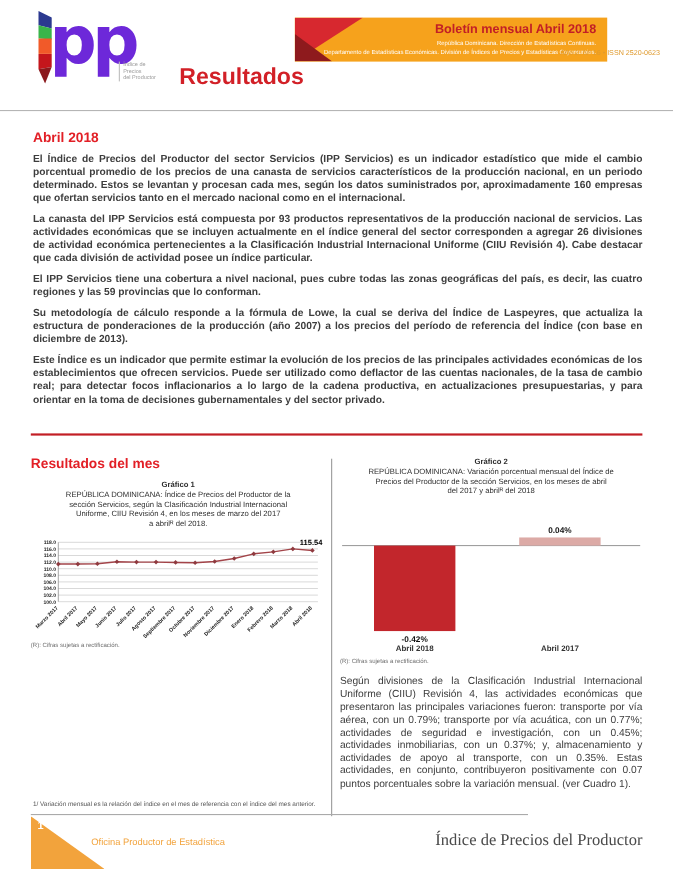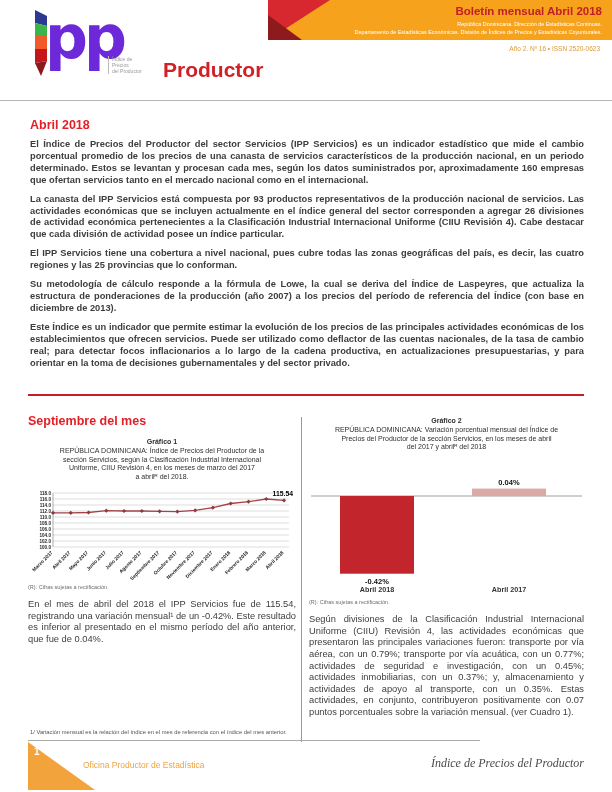--- a/index.html
+++ b/index.html
@@ -1,21 +1,21 @@
 <!DOCTYPE html>
 <html><head>
 <meta charset="utf-8">
 <style>
   html,body{margin:0;padding:0;background:#e8e8e8;}
   .page{position:relative;width:612px;height:792px;background:#fff;margin:0 auto;
         font-family:"Liberation Sans","DejaVu Sans",sans-serif;overflow:hidden;}
   .abs{position:absolute;}
 
   
-  .banner{left:268px;top:0;width:344px;height:40px;background:#F6A21C;}
+  .banner{left:268px;top:16px;width:284px;height:40px;background:#F6A21C;}
   .banner-tri-bright{left:0;top:0;width:62px;height:40px;background:#D7282F;
         clip-path:polygon(0 0,100% 0,0 100%);}
   .banner-tri-dark{left:0;top:15px;width:34px;height:25px;background:#8E1A1D;
         clip-path:polygon(0 0,100% 100%,0 100%);}
   .banner-title{right:10px;top:5px;color:#C21F26;font-weight:bold;font-size:11.5px;
         position:absolute;white-space:nowrap;}
   .banner-line1{right:10px;top:21px;color:#fff;font-size:5.4px;position:absolute;white-space:nowrap;}
   .banner-line2{right:10px;top:29px;color:#fff;font-size:5.4px;position:absolute;white-space:nowrap;}
   .issue-line{right:12px;top:45px;color:#DF9A2E;font-size:6.5px;position:absolute;}
 
@@ -44,68 +44,68 @@
   .col-para{font-size:9.3px;line-height:11.6px;text-align:justify;color:#3d3d3d;margin-top:9px;}
   svg{display:block;}
 
   
   .footnote-small{left:30px;top:729px;font-size:5.8px;color:#555;position:absolute;}
   .footnote-rule{left:28px;top:740px;width:452px;height:1px;background:#aaa;}
   .page-tri{left:28px;top:742px;width:67px;height:48px;background:#F2A33C;
         clip-path:polygon(0 0,100% 100%,0 100%);}
   .page-num{left:34px;top:746px;color:#fff;font-weight:bold;font-size:10px;position:absolute;}
   .footer-org{left:83px;top:760px;font-size:8.5px;color:#F2A33C;position:absolute;}
-  .footer-right{right:28px;top:756px;font-size:12px;color:#4a4a4a;position:absolute;
-        font-family:"Liberation Serif","DejaVu Serif",serif;font-style:italic;}
+  .footer-right{right:28px;top:756px;font-size:15px;color:#4a4a4a;position:absolute;
+        font-family:"Liberation Serif","DejaVu Serif",serif;}
 </style>
 </head>
 <body>
 
 <div class="page">
 
   <svg class="abs" style="left:33px;top:10px;" width="16" height="74" viewBox="0 0 16 74">
     <polygon points="2,0 14,6 14,16 2,13" fill="#2B3990"></polygon>
     <polygon points="2,13 14,16 14,26 2,25" fill="#3AB54A"></polygon>
     <rect x="2" y="25" width="12" height="14" fill="#F15A29"></rect>
     <polygon points="2,39 14,39 14,51 2,53" fill="#C4161C"></polygon>
     <polygon points="2,53 14,51 8,66" fill="#8B1A1E"></polygon>
   </svg>
   <div class="abs logo-pp">pp</div>
   <div class="abs logo-caption">
     <div>Índice de</div>
     <div>Precios</div>
     <div>del Productor</div>
   </div>
-  <div class="abs logo-servicios">Productor</div>
+  <div class="abs logo-servicios">Resultados</div>
 
   <div class="abs banner">
     <div class="abs banner-tri-bright"></div>
     <div class="abs banner-tri-dark"></div>
     <div class="banner-title">Boletín mensual Abril 2018</div>
     <div class="banner-line1">República Dominicana. Dirección de Estadísticas Continuas.</div>
     <div class="banner-line2">Departamento de Estadísticas Económicas. División de Índices de Precios y Estadísticas Coyunturales.</div>
   </div>
   <div class="issue-line">Año 2. Nº 16 • ISSN 2520-0623</div>
 
   <div class="abs header-rule"></div>
 
   <div class="abs intro-heading">Abril 2018</div>
   <div class="abs intro-paras">
     <p>El Índice de Precios del Productor del sector Servicios (IPP Servicios) es un indicador estadístico que mide el cambio porcentual promedio de los precios de una canasta de servicios característicos de la producción nacional, en un periodo determinado. Estos se levantan y procesan cada mes, según los datos suministrados por, aproximadamente 160 empresas que ofertan servicios tanto en el mercado nacional como en el internacional.</p>
     <p>La canasta del IPP Servicios está compuesta por 93 productos representativos de la producción nacional de servicios. Las actividades económicas que se incluyen actualmente en el índice general del sector corresponden a agregar 26 divisiones de actividad económica pertenecientes a la Clasificación Industrial Internacional Uniforme (CIIU Revisión 4). Cabe destacar que cada división de actividad posee un índice particular.</p>
-    <p>El IPP Servicios tiene una cobertura a nivel nacional, pues cubre todas las zonas geográficas del país, es decir, las cuatro regiones y las 25 provincias que lo conforman.</p>
+    <p>El IPP Servicios tiene una cobertura a nivel nacional, pues cubre todas las zonas geográficas del país, es decir, las cuatro regiones y las 59 provincias que lo conforman.</p>
     <p>Su metodología de cálculo responde a la fórmula de Lowe, la cual se deriva del Índice de Laspeyres, que actualiza la estructura de ponderaciones de la producción (año 2007) a los precios del período de referencia del Índice (con base en diciembre de 2013).</p>
     <p>Este Índice es un indicador que permite estimar la evolución de los precios de las principales actividades económicas de los establecimientos que ofrecen servicios. Puede ser utilizado como deflactor de las cuentas nacionales, de la tasa de cambio real; para detectar focos inflacionarios a lo largo de la cadena productiva, en actualizaciones presupuestarias, y para orientar en la toma de decisiones gubernamentales y del sector privado.</p>
   </div>
 
   <div class="abs red-rule"></div>
   <div class="abs col-divider"></div>
 
   <div class="abs left-col">
-    <h2 class="results-heading">Septiembre del mes</h2>
+    <h2 class="results-heading">Resultados del mes</h2>
     <div class="chart-title">
       <div class="t0">Gráfico 1</div>
       <div>REPÚBLICA DOMINICANA: Índice de Precios del Productor de la</div>
       <div>sección Servicios, según la Clasificación Industrial Internacional</div>
       <div>Uniforme, CIIU Revisión 4, en los meses de marzo del 2017</div>
       <div>a abrilᴿ del 2018.</div>
     </div>
     <svg id="chart1" width="266" height="98" viewBox="0 0 266 98" style="margin-top:3px;">
         <line x1="25" y1="62" x2="261" y2="62" stroke="#b9b9b9" stroke-width="0.5"></line>
         <text x="23" y="63.7" font-size="4.6" text-anchor="end" fill="#222" font-weight="bold">100.0</text>
@@ -153,21 +153,20 @@
         <text x="149.3846153846154" y="68" font-size="4.9" text-anchor="end" fill="#222" font-weight="bold" transform="rotate(-45 149.3846153846154 68)">Octubre 2017</text>
         <text x="167.15384615384616" y="68" font-size="4.9" text-anchor="end" fill="#222" font-weight="bold" transform="rotate(-45 167.15384615384616 68)">Noviembre 2017</text>
         <text x="184.92307692307693" y="68" font-size="4.9" text-anchor="end" fill="#222" font-weight="bold" transform="rotate(-45 184.92307692307693 68)">Diciembre 2017</text>
         <text x="202.69230769230768" y="68" font-size="4.9" text-anchor="end" fill="#222" font-weight="bold" transform="rotate(-45 202.69230769230768 68)">Enero 2018</text>
         <text x="220.46153846153845" y="68" font-size="4.9" text-anchor="end" fill="#222" font-weight="bold" transform="rotate(-45 220.46153846153845 68)">Febrero 2018</text>
         <text x="238.23076923076923" y="68" font-size="4.9" text-anchor="end" fill="#222" font-weight="bold" transform="rotate(-45 238.23076923076923 68)">Marzo 2018</text>
         <text x="256" y="68" font-size="4.9" text-anchor="end" fill="#222" font-weight="bold" transform="rotate(-45 256 68)">Abril 2018</text>
         <text x="265" y="10.879999999999981" font-size="6.8" text-anchor="end" font-weight="bold" fill="#000">115.54</text>
       </svg>
     <div class="chart-foot">(R): Cifras sujetas a rectificación.</div>
-    <p class="col-para">En el mes de abril del 2018 el IPP Servicios fue de 115.54, registrando una variación mensual¹ de un -0.42%. Este resultado es inferior al presentado en el mismo período del año anterior, que fue de 0.04%.</p>
   </div>
 
   <div class="abs right-col">
     <div class="chart-title">
       <div class="t0">Gráfico 2</div>
       <div>REPÚBLICA DOMINICANA: Variación porcentual mensual del Índice de</div>
       <div>Precios del Productor de la sección Servicios, en los meses de abril</div>
       <div>del 2017 y abrilᴿ del 2018</div>
     </div>
     <svg id="chart2" width="275" height="140" viewBox="0 0 275 140" style="margin-top:6px;">

